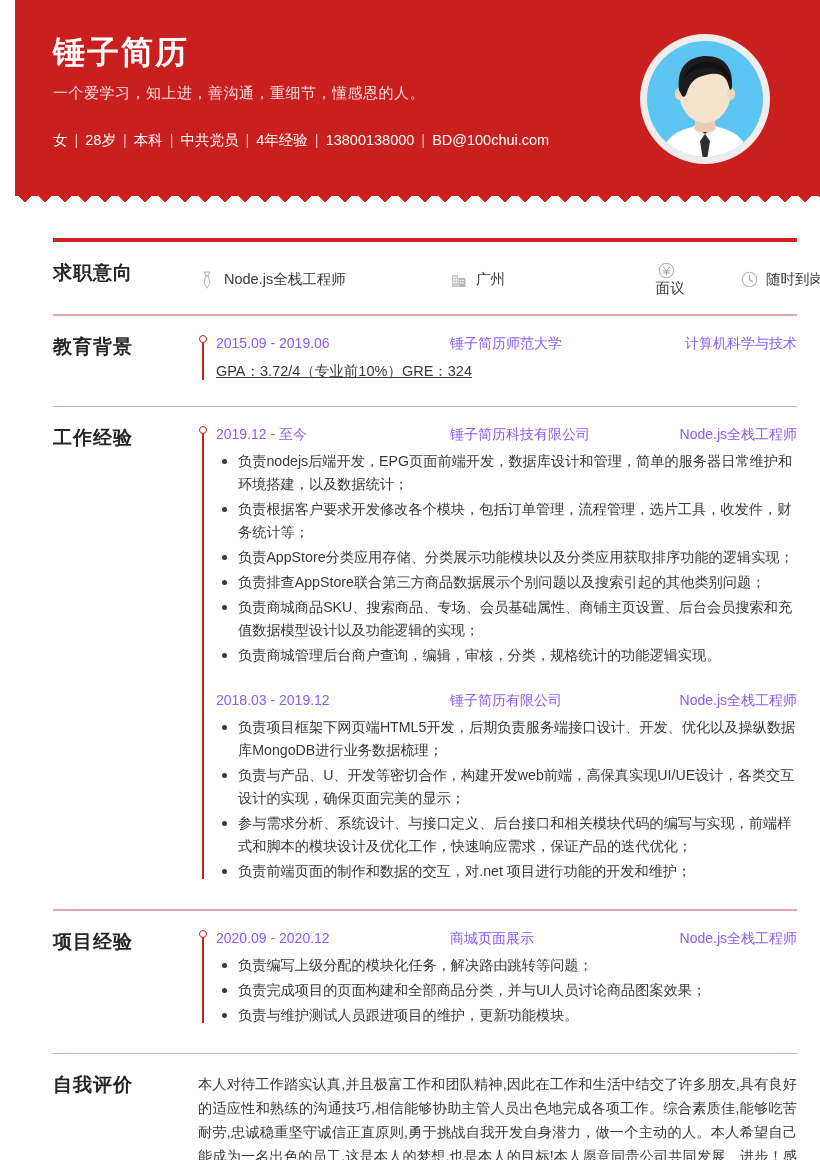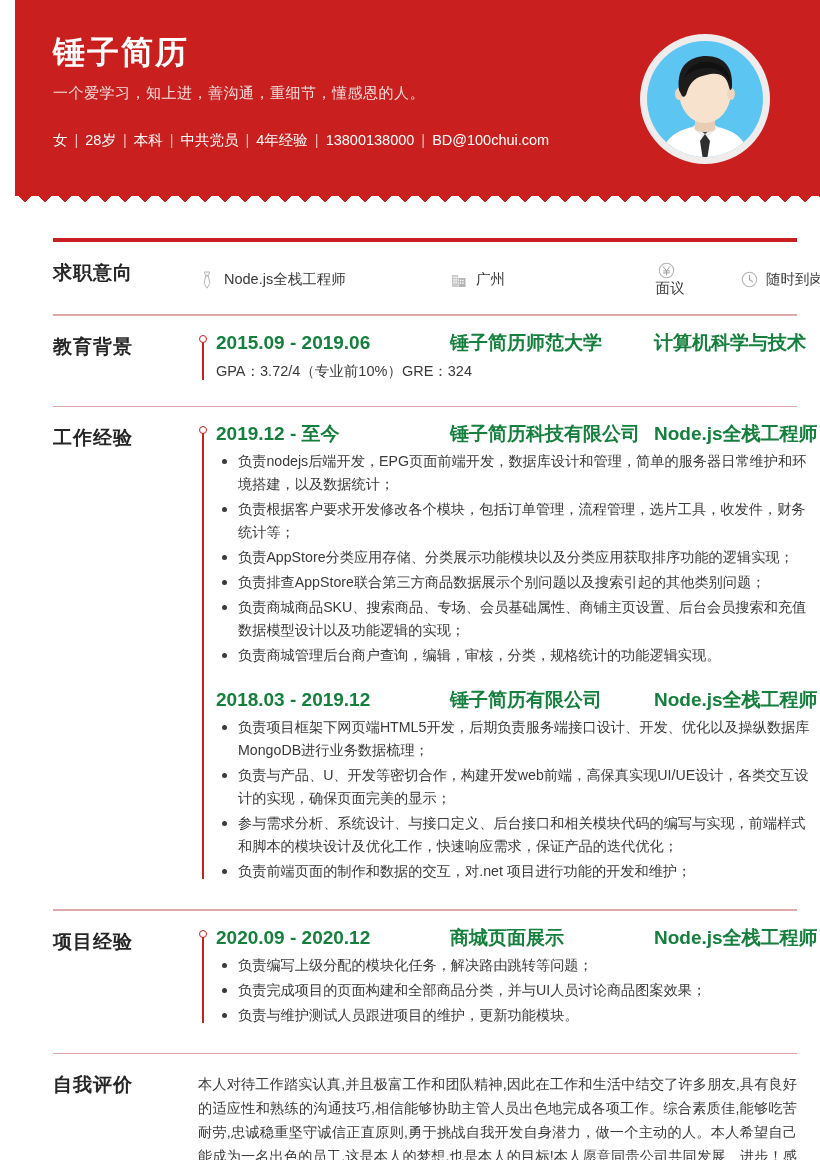--- a/index.html
+++ b/index.html
@@ -167,35 +167,36 @@
     top: 3px;
     width: 8px;
     height: 8px;
     border: 1.5px solid #c9201f;
     border-radius: 50%;
     background: #fff;
   }
 
   .entry-head {
     display: flex;
-    font-size: 19px;
-    font-weight: bold;
-    color: #15803d;
+    font-size: 14px;
+    font-weight: normal;
+    color: #8b5cf6;
     line-height: 22px;
     white-space: nowrap;
   }
   .eh-date { width: 234px; flex: 0 0 234px; }
   .eh-org  { width: 204px; flex: 0 0 204px; }
   .eh-role { flex: 1; text-align: right; }
 
   .subline {
     font-size: 14.5px;
     color: #3a3a3a;
     line-height: 26px;
     margin-top: 4px;
+    text-decoration: underline;
   }
 
   ul.bullets {
     list-style: none;
     margin: 5px 0 0 0;
     padding: 0;
   }
   ul.bullets li {
     position: relative;
     padding-left: 22px;

